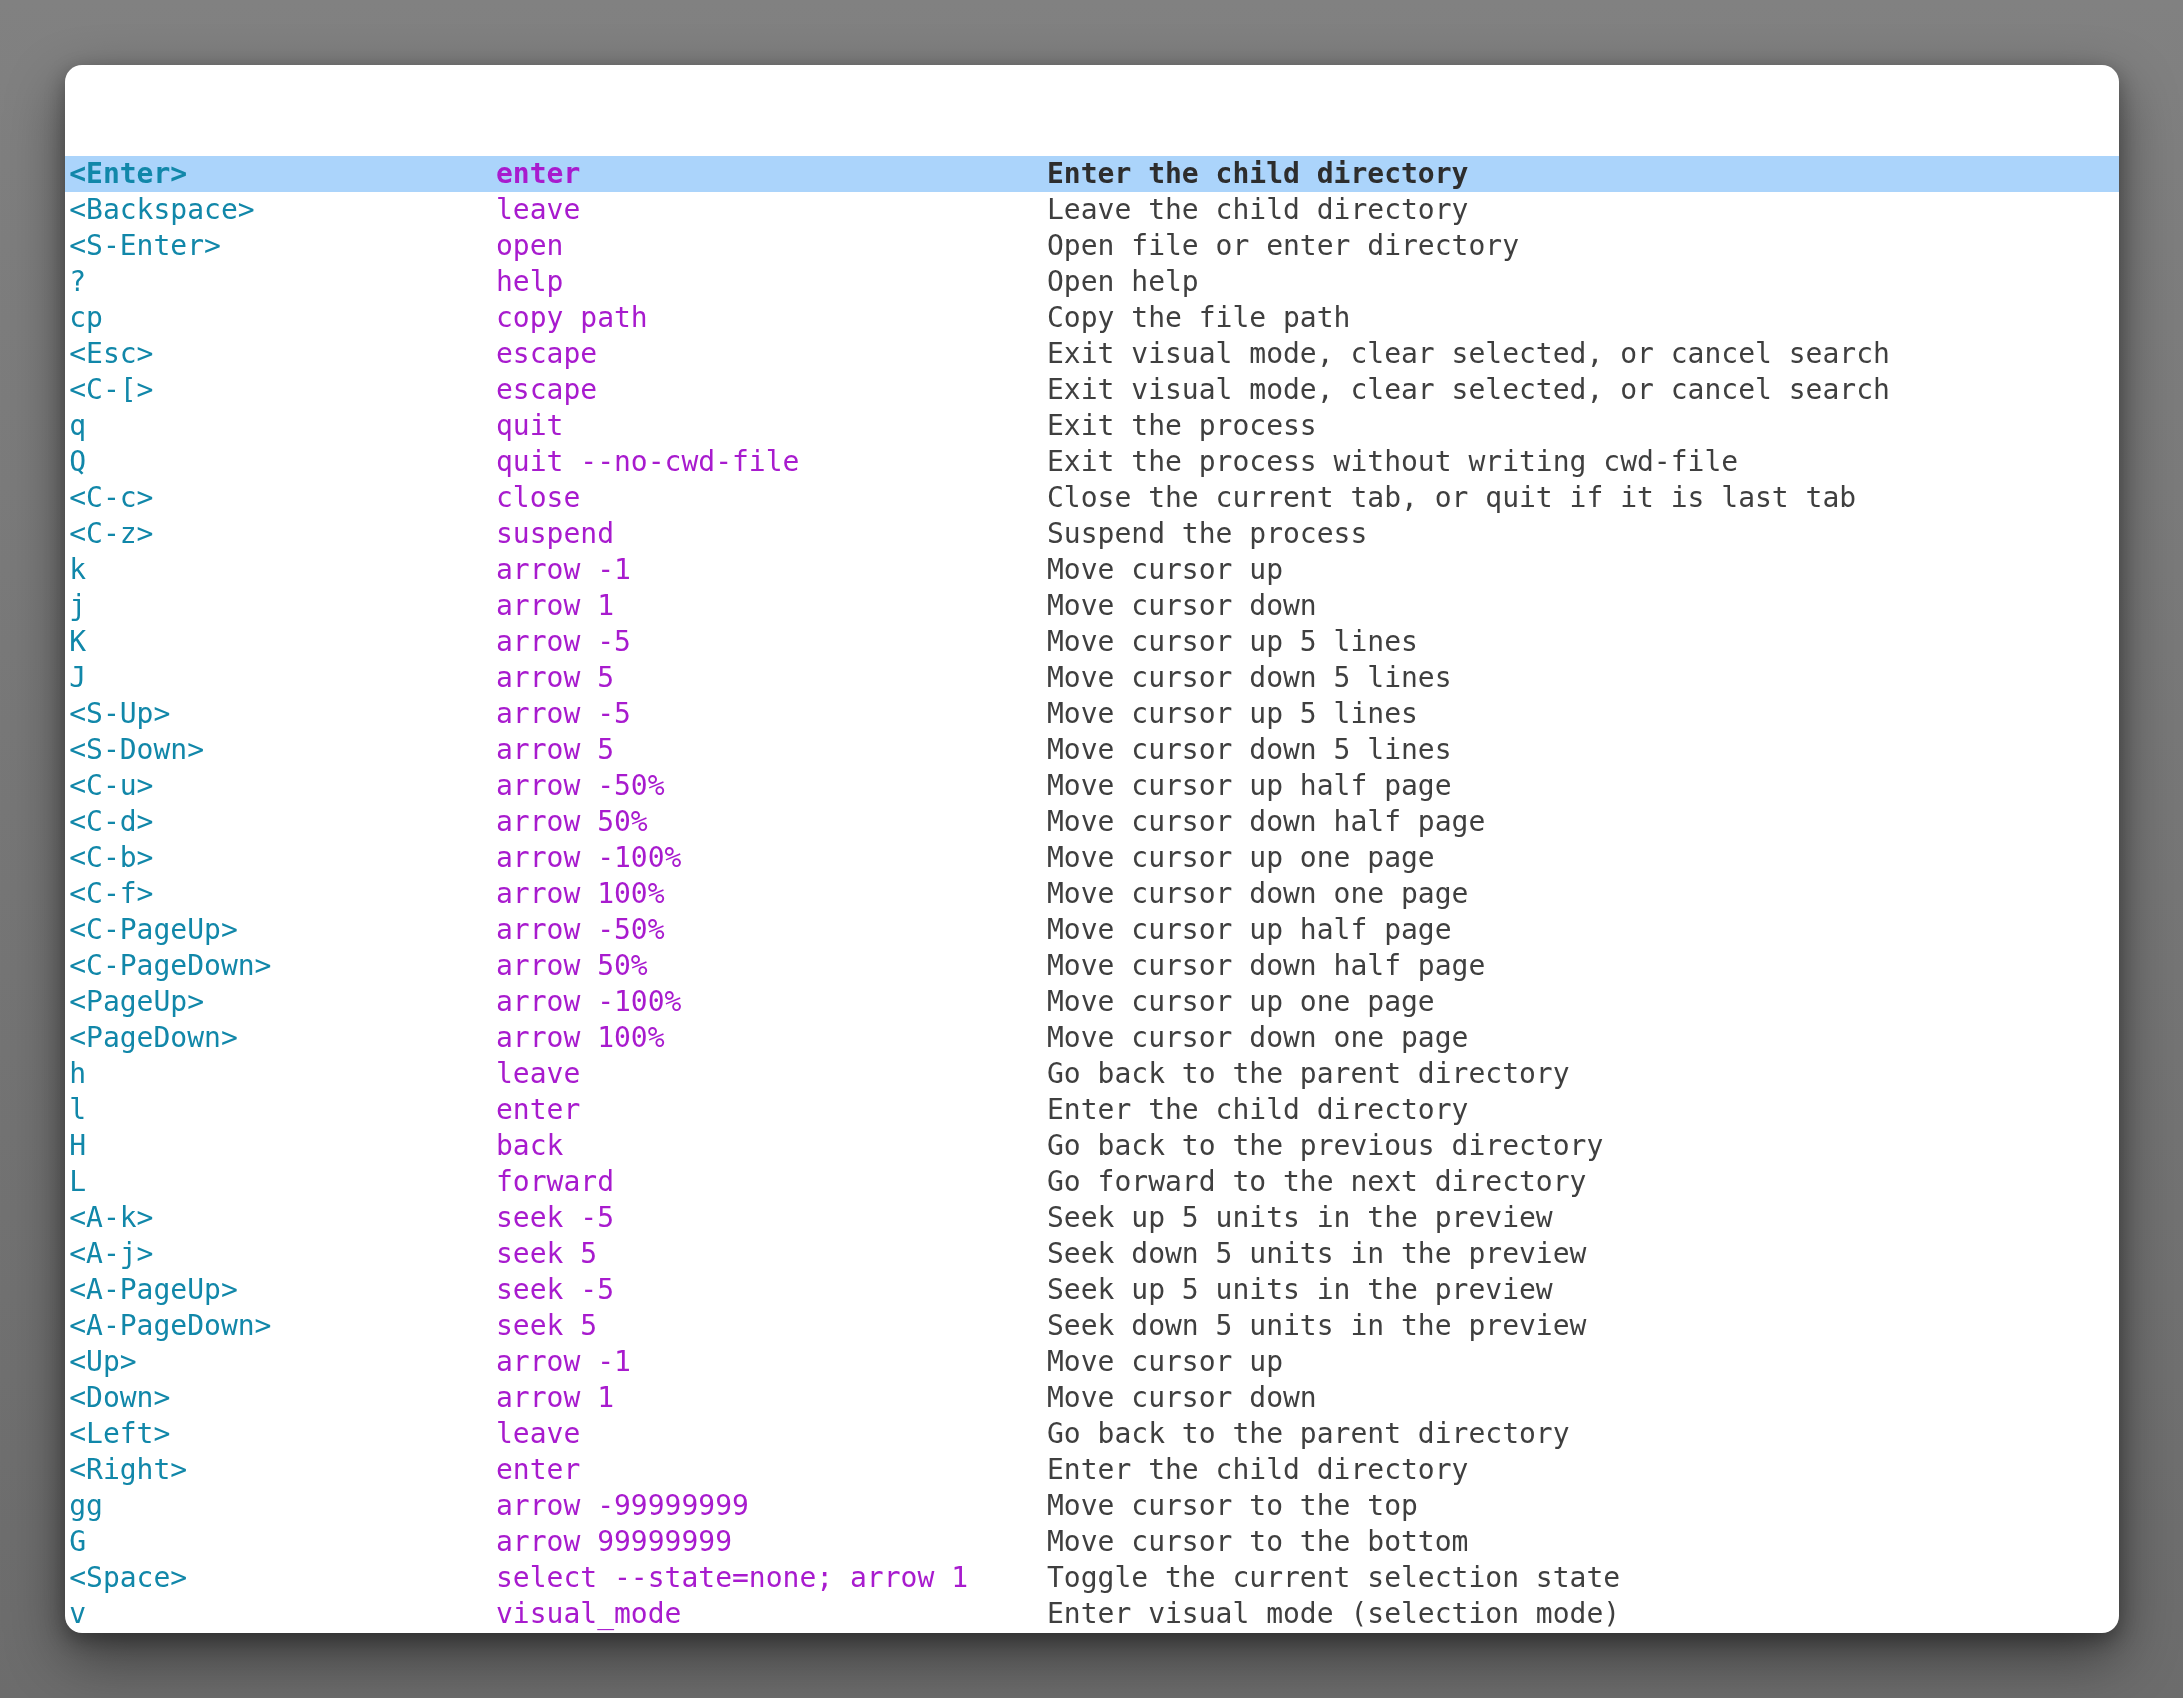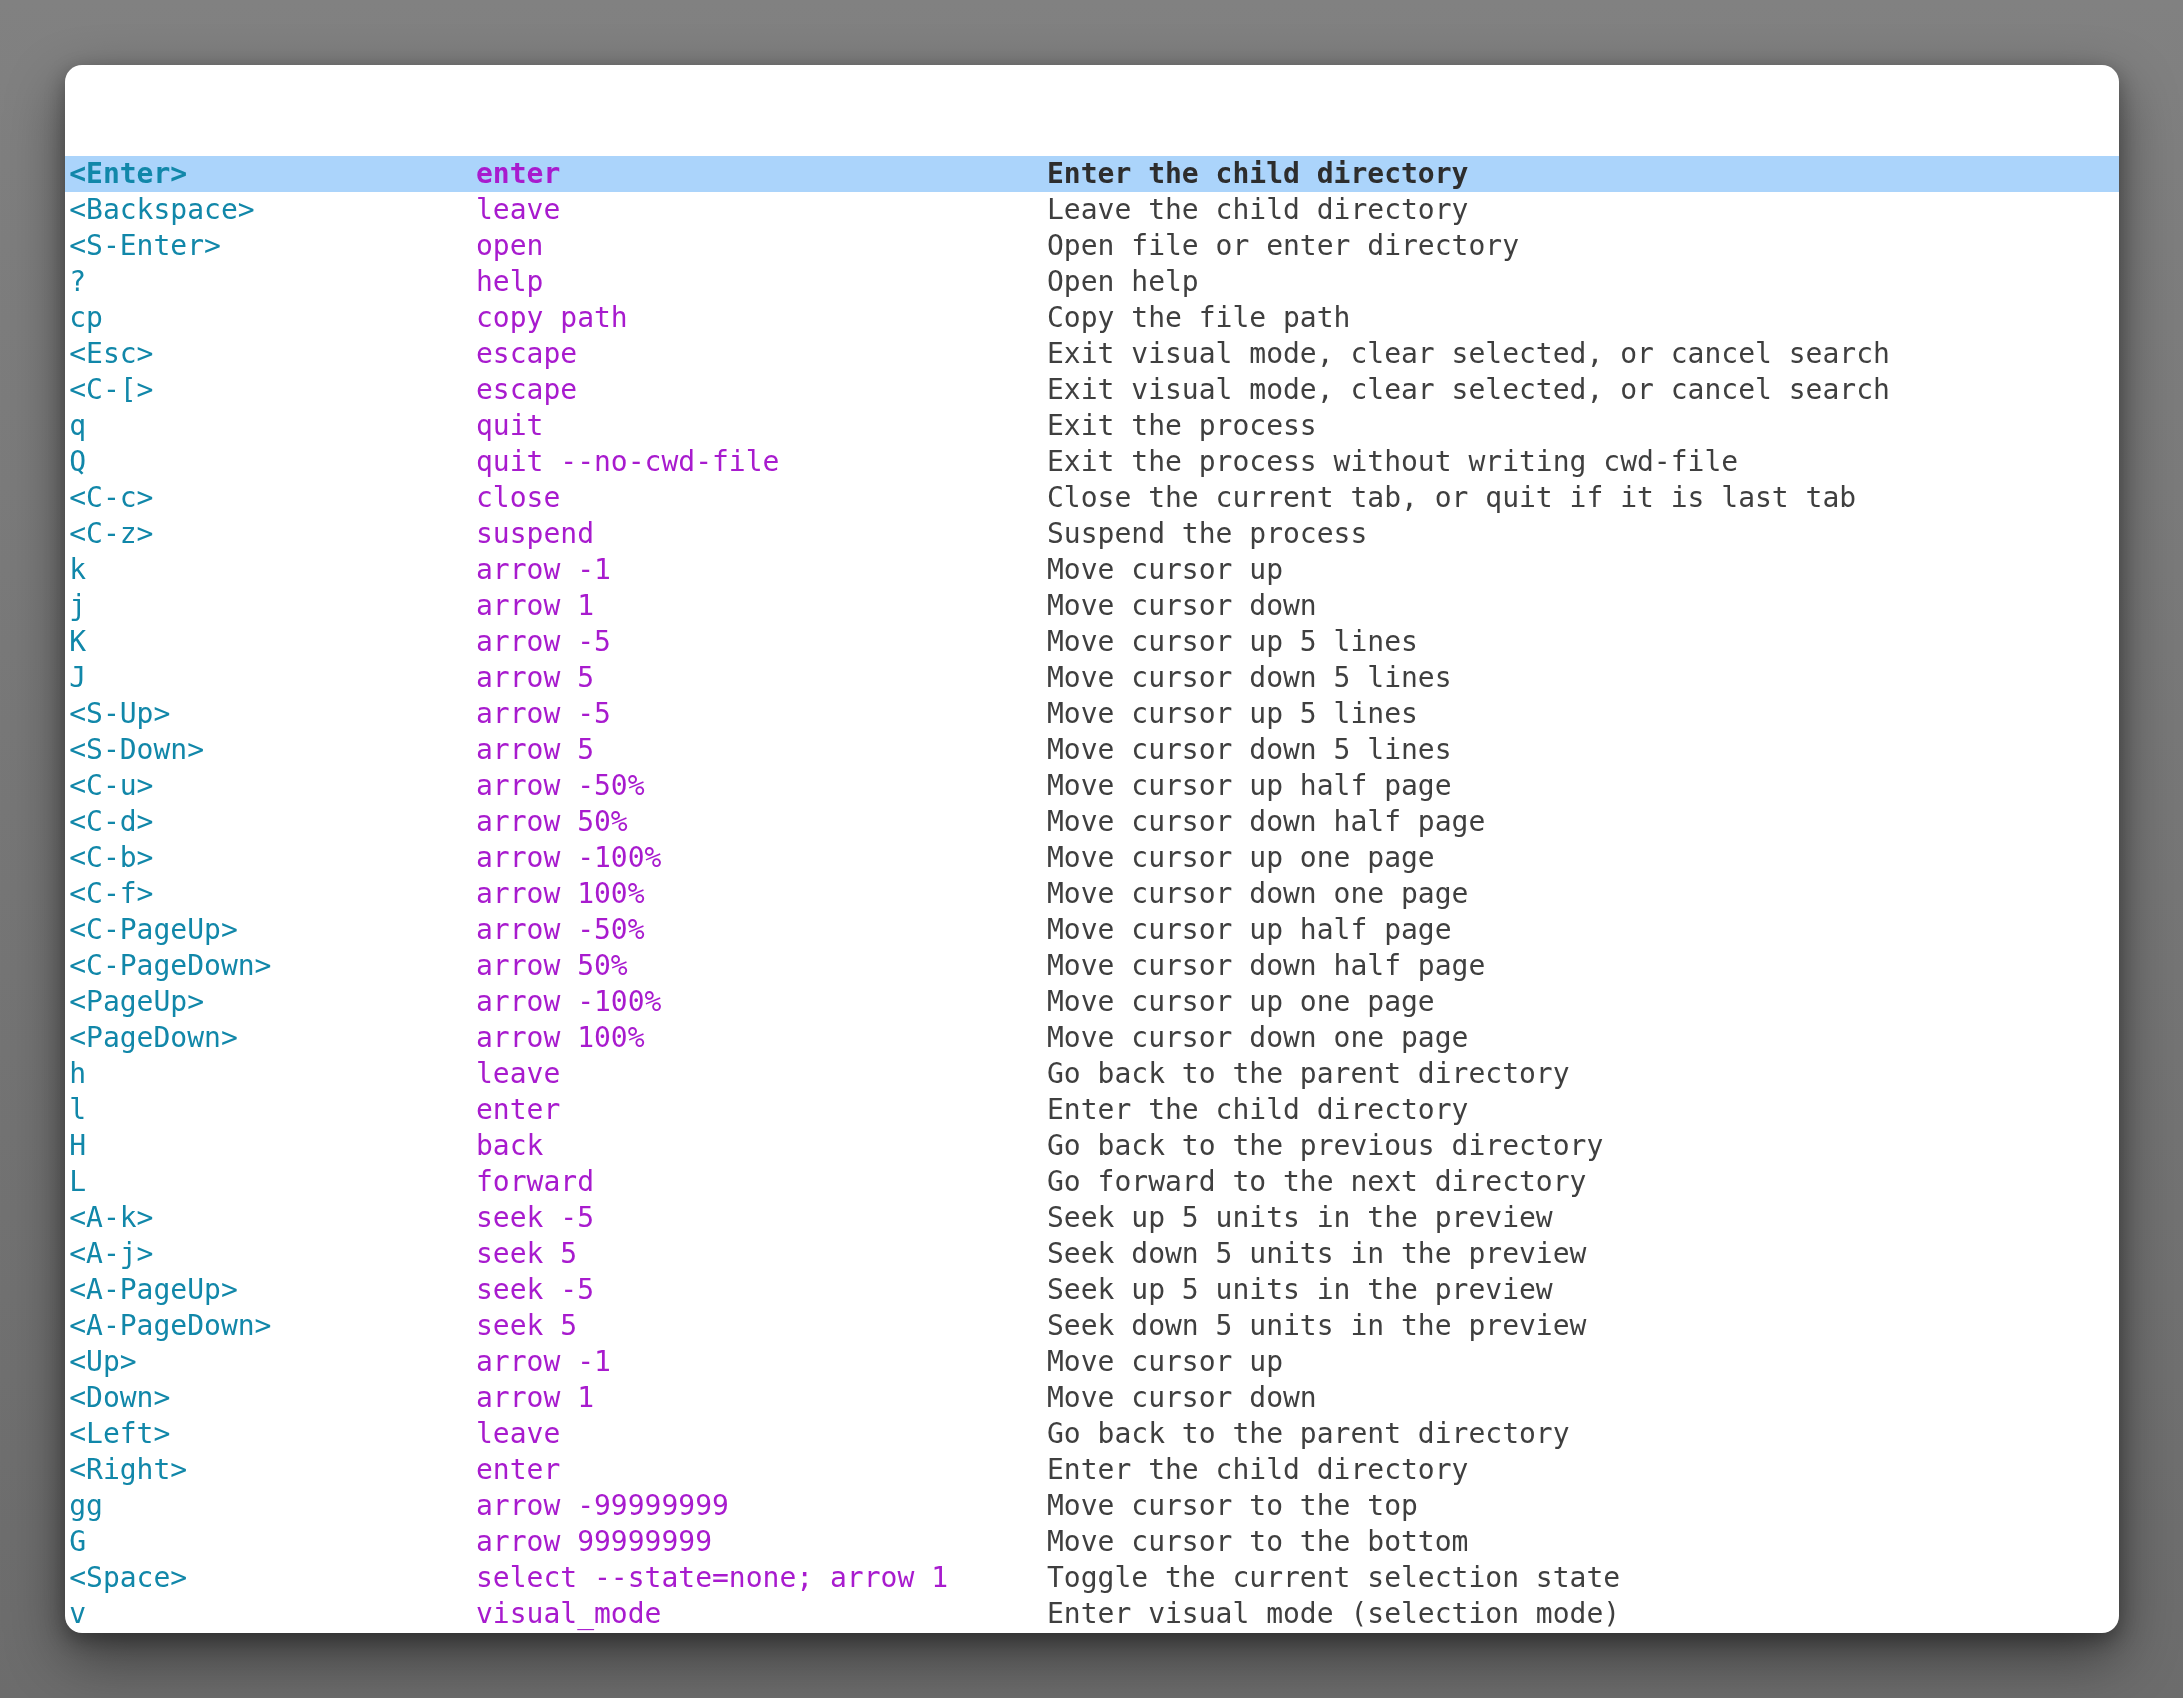--- a/index.html
+++ b/index.html
@@ -30,21 +30,21 @@
     position: relative;
     height: 36px;
     margin-right: 0;
   }
   .row.selected { background: var(--selected-bg, #abd4fb); }
   .row.selected .col-key,
   .row.selected .col-cmd,
   .row.selected .col-desc { font-weight: bold; }
   .row.selected .col-desc { color: #2d2d2d; }
   .col-key  { position: absolute; left: 4.2px;    color: var(--key, #1187a9); }
-  .col-cmd  { position: absolute; left: 411px;  color: var(--command, #a81bce); }
+  .col-cmd  { position: absolute; left: 431px;  color: var(--command, #a81bce); }
   .col-desc { position: absolute; left: 982px; color: var(--description, #3f3f3f); }
 </style>
 </head>
 <body>
 
 <div class="desktop" style="width:100%;height:100%;">
   <div class="window">
     <div class="content">
       <div><div class="row selected"><span class="col-key">&lt;Enter&gt;</span><span class="col-cmd">enter</span><span class="col-desc">Enter the child directory</span></div><div class="row"><span class="col-key">&lt;Backspace&gt;</span><span class="col-cmd">leave</span><span class="col-desc">Leave the child directory</span></div><div class="row"><span class="col-key">&lt;S-Enter&gt;</span><span class="col-cmd">open</span><span class="col-desc">Open file or enter directory</span></div><div class="row"><span class="col-key">?</span><span class="col-cmd">help</span><span class="col-desc">Open help</span></div><div class="row"><span class="col-key">cp</span><span class="col-cmd">copy path</span><span class="col-desc">Copy the file path</span></div><div class="row"><span class="col-key">&lt;Esc&gt;</span><span class="col-cmd">escape</span><span class="col-desc">Exit visual mode, clear selected, or cancel search</span></div><div class="row"><span class="col-key">&lt;C-[&gt;</span><span class="col-cmd">escape</span><span class="col-desc">Exit visual mode, clear selected, or cancel search</span></div><div class="row"><span class="col-key">q</span><span class="col-cmd">quit</span><span class="col-desc">Exit the process</span></div><div class="row"><span class="col-key">Q</span><span class="col-cmd">quit --no-cwd-file</span><span class="col-desc">Exit the process without writing cwd-file</span></div><div class="row"><span class="col-key">&lt;C-c&gt;</span><span class="col-cmd">close</span><span class="col-desc">Close the current tab, or quit if it is last tab</span></div><div class="row"><span class="col-key">&lt;C-z&gt;</span><span class="col-cmd">suspend</span><span class="col-desc">Suspend the process</span></div><div class="row"><span class="col-key">k</span><span class="col-cmd">arrow -1</span><span class="col-desc">Move cursor up</span></div><div class="row"><span class="col-key">j</span><span class="col-cmd">arrow 1</span><span class="col-desc">Move cursor down</span></div><div class="row"><span class="col-key">K</span><span class="col-cmd">arrow -5</span><span class="col-desc">Move cursor up 5 lines</span></div><div class="row"><span class="col-key">J</span><span class="col-cmd">arrow 5</span><span class="col-desc">Move cursor down 5 lines</span></div><div class="row"><span class="col-key">&lt;S-Up&gt;</span><span class="col-cmd">arrow -5</span><span class="col-desc">Move cursor up 5 lines</span></div><div class="row"><span class="col-key">&lt;S-Down&gt;</span><span class="col-cmd">arrow 5</span><span class="col-desc">Move cursor down 5 lines</span></div><div class="row"><span class="col-key">&lt;C-u&gt;</span><span class="col-cmd">arrow -50%</span><span class="col-desc">Move cursor up half page</span></div><div class="row"><span class="col-key">&lt;C-d&gt;</span><span class="col-cmd">arrow 50%</span><span class="col-desc">Move cursor down half page</span></div><div class="row"><span class="col-key">&lt;C-b&gt;</span><span class="col-cmd">arrow -100%</span><span class="col-desc">Move cursor up one page</span></div><div class="row"><span class="col-key">&lt;C-f&gt;</span><span class="col-cmd">arrow 100%</span><span class="col-desc">Move cursor down one page</span></div><div class="row"><span class="col-key">&lt;C-PageUp&gt;</span><span class="col-cmd">arrow -50%</span><span class="col-desc">Move cursor up half page</span></div><div class="row"><span class="col-key">&lt;C-PageDown&gt;</span><span class="col-cmd">arrow 50%</span><span class="col-desc">Move cursor down half page</span></div><div class="row"><span class="col-key">&lt;PageUp&gt;</span><span class="col-cmd">arrow -100%</span><span class="col-desc">Move cursor up one page</span></div><div class="row"><span class="col-key">&lt;PageDown&gt;</span><span class="col-cmd">arrow 100%</span><span class="col-desc">Move cursor down one page</span></div><div class="row"><span class="col-key">h</span><span class="col-cmd">leave</span><span class="col-desc">Go back to the parent directory</span></div><div class="row"><span class="col-key">l</span><span class="col-cmd">enter</span><span class="col-desc">Enter the child directory</span></div><div class="row"><span class="col-key">H</span><span class="col-cmd">back</span><span class="col-desc">Go back to the previous directory</span></div><div class="row"><span class="col-key">L</span><span class="col-cmd">forward</span><span class="col-desc">Go forward to the next directory</span></div><div class="row"><span class="col-key">&lt;A-k&gt;</span><span class="col-cmd">seek -5</span><span class="col-desc">Seek up 5 units in the preview</span></div><div class="row"><span class="col-key">&lt;A-j&gt;</span><span class="col-cmd">seek 5</span><span class="col-desc">Seek down 5 units in the preview</span></div><div class="row"><span class="col-key">&lt;A-PageUp&gt;</span><span class="col-cmd">seek -5</span><span class="col-desc">Seek up 5 units in the preview</span></div><div class="row"><span class="col-key">&lt;A-PageDown&gt;</span><span class="col-cmd">seek 5</span><span class="col-desc">Seek down 5 units in the preview</span></div><div class="row"><span class="col-key">&lt;Up&gt;</span><span class="col-cmd">arrow -1</span><span class="col-desc">Move cursor up</span></div><div class="row"><span class="col-key">&lt;Down&gt;</span><span class="col-cmd">arrow 1</span><span class="col-desc">Move cursor down</span></div><div class="row"><span class="col-key">&lt;Left&gt;</span><span class="col-cmd">leave</span><span class="col-desc">Go back to the parent directory</span></div><div class="row"><span class="col-key">&lt;Right&gt;</span><span class="col-cmd">enter</span><span class="col-desc">Enter the child directory</span></div><div class="row"><span class="col-key">gg</span><span class="col-cmd">arrow -99999999</span><span class="col-desc">Move cursor to the top</span></div><div class="row"><span class="col-key">G</span><span class="col-cmd">arrow 99999999</span><span class="col-desc">Move cursor to the bottom</span></div><div class="row"><span class="col-key">&lt;Space&gt;</span><span class="col-cmd">select --state=none; arrow 1</span><span class="col-desc">Toggle the current selection state</span></div><div class="row"><span class="col-key">v</span><span class="col-cmd">visual_mode</span><span class="col-desc">Enter visual mode (selection mode)</span></div></div>
       

